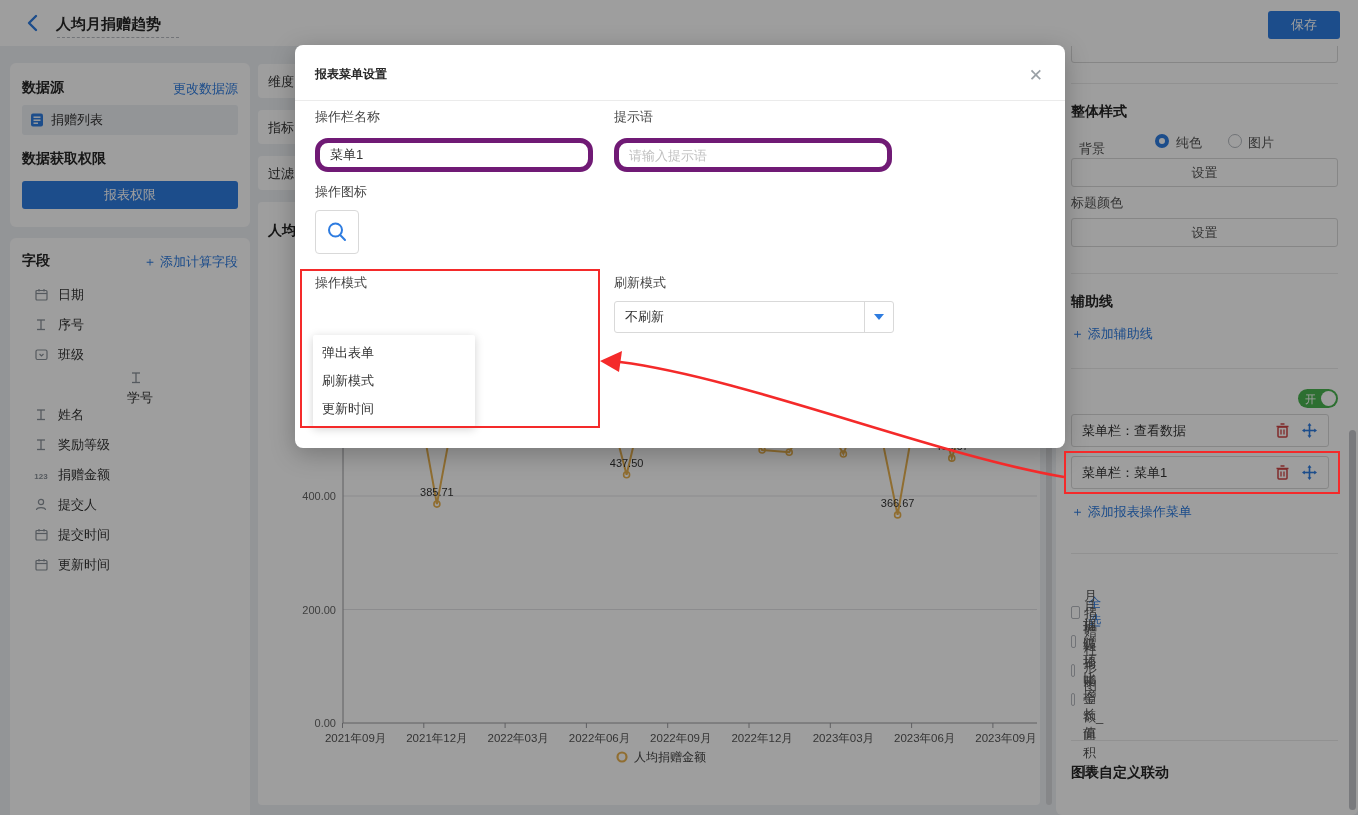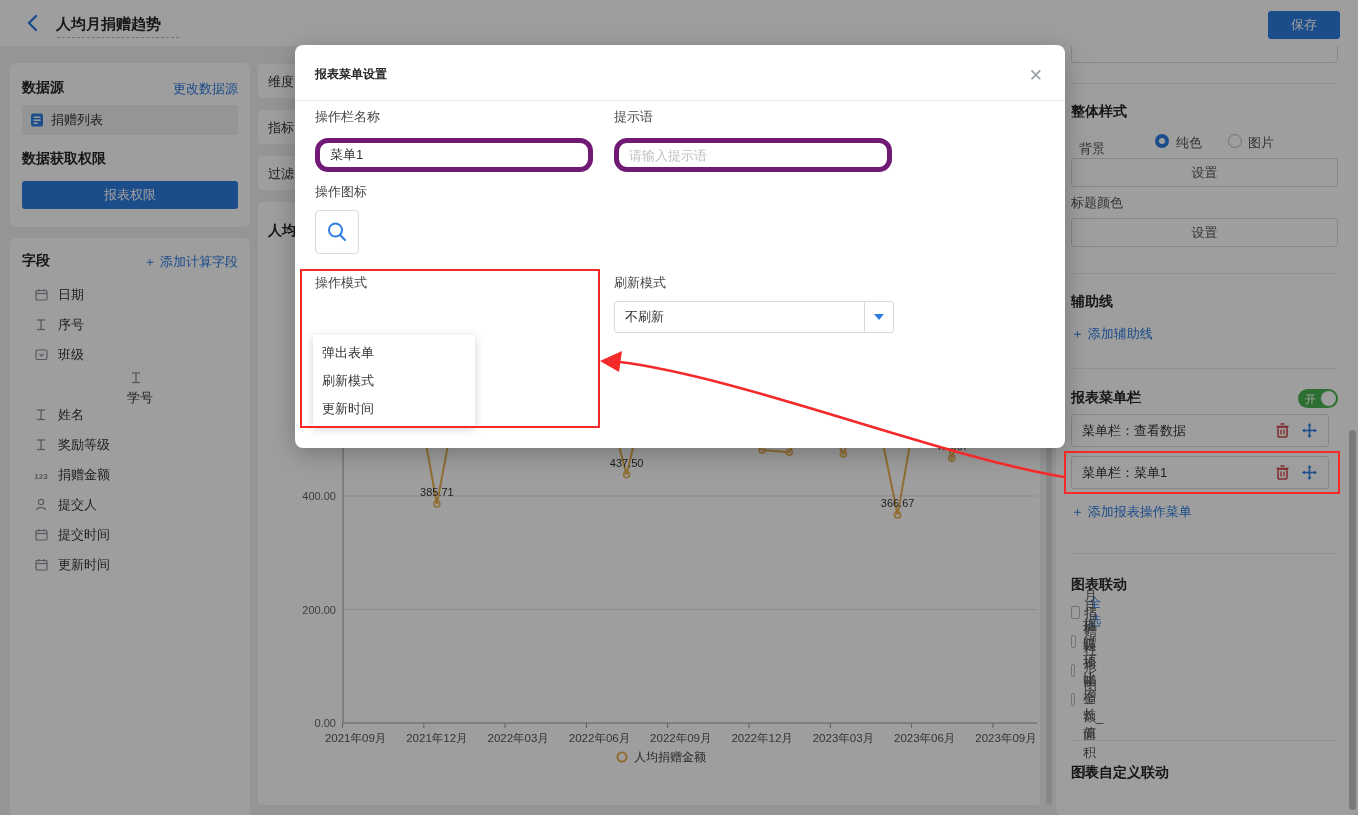--- a/index.html
+++ b/index.html
@@ -286,21 +286,20 @@
     <div class="rp rp-text" style="left:192px; top:94px; width:60px;">图片</div>
     <div class="set-btn" style="top:118px;">设置</div>
     <div class="rp rp-text" style="top:154px;">标题颜色</div>
     <div class="set-btn" style="top:178px;">设置</div>
 
     <div class="rp-div" style="top:233px;"></div>
     <div class="rp rp-bold" style="top:253px;">辅助线</div>
     <div class="rp blue-link" style="top:285px;">＋ <span>添加辅助线</span></div>
 
     <div class="rp-div" style="top:328px;"></div>
-    <div class="rp rp-bold" style="top:349px;">报表菜单栏</div>
     <div class="toggle" style="top:349px;">
       <span class="t-label">开</span>
       <span class="t-knob"></span>
     </div>
     <div class="abs" id="menu-rows">
         <div class="menu-row" style="top: 374px;">
           <span class="mr-label">菜单栏：查看数据</span>
           <span class="mr-ico"><svg width="13" height="15" viewBox="0 0 13 15">
               <rect x="2" y="4" width="9" height="10" rx="1" fill="none" stroke="#cf4545" stroke-width="1.5"></rect>
               <line x1="0.5" y1="3.5" x2="12.5" y2="3.5" stroke="#cf4545" stroke-width="1.5"></line>
@@ -332,21 +331,20 @@
               <polygon points="7.5,0 5.5,2.8 9.5,2.8" fill="#2e7ce0"></polygon>
               <polygon points="7.5,15 5.5,12.2 9.5,12.2" fill="#2e7ce0"></polygon>
               <polygon points="0,7.5 2.8,5.5 2.8,9.5" fill="#2e7ce0"></polygon>
               <polygon points="15,7.5 12.2,5.5 12.2,9.5" fill="#2e7ce0"></polygon>
             </svg></span>
         </div>
       </div>
     <div class="rp blue-link" style="top:463px;">＋ <span>添加报表操作菜单</span></div>
 
     <div class="rp-div" style="top:513px;"></div>
-    <div class="rp rp-bold" style="top:536px;">图表联动</div>
     <div class="abs" id="linkage-list">
         <div class="cb-row" style="top: 562px;">
           <span class="cb-box"></span>
           <span class="cb-label blue">全选</span>
         </div>
         <div class="cb-row" style="top: 591px;">
           <span class="cb-box"></span>
           <span class="cb-label">月捐赠柱形图</span>
         </div>
         <div class="cb-row" style="top: 620px;">

